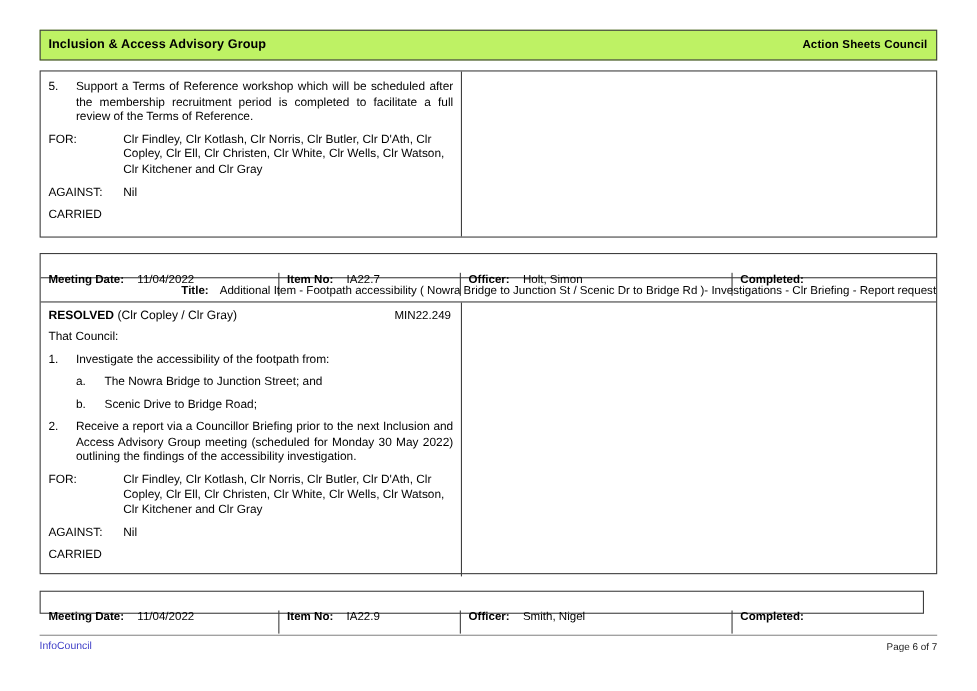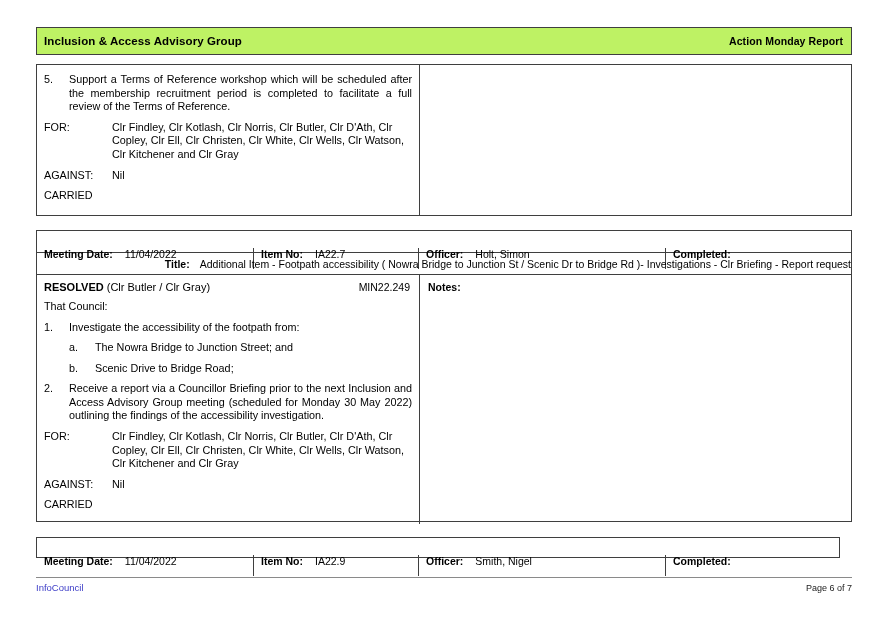--- a/index.html
+++ b/index.html
@@ -252,21 +252,21 @@
     font-size: 9px;
   }
 </style>
 </head>
 <body>
 
 <div class="page">
 
   <div class="report-header">
     <span class="h-left">Inclusion &amp; Access Advisory Group</span>
-    <span class="h-right">Action Monday Report</span>
+    <span class="h-right">Action Sheets Council</span>
   </div>
 
   <div class="block cont-block">
     <div class="vdiv"></div>
     <div class="cont-inner">
 
       <div class="num-item">
         <span class="marker">5.</span>
         <span class="txt">Support a Terms of Reference workshop which will be scheduled after the membership recruitment period is completed to facilitate a full review of the Terms of Reference.</span>
       </div>
@@ -312,21 +312,21 @@
     </div>
 
     <div class="body-area">
       <div class="vdiv"></div>
 
       <div class="res-col">
 
         <div class="resolved-line">
           <span class="rl-left">
             <b>RESOLVED</b>
-            <span>(Clr Butler / Clr Gray)</span>
+            <span>(Clr Copley / Clr Gray)</span>
           </span>
           <span class="rl-right">MIN22.249</span>
         </div>
 
         <div class="plain">That Council:</div>
 
         <div class="num-item">
           <span class="marker">1.</span>
           <span class="txt">Investigate the accessibility of the footpath from:</span>
         </div>
@@ -352,24 +352,20 @@
         </div>
 
         <div class="vote-row">
           <span class="vlabel">AGAINST:</span>
           <span class="vval">Nil</span>
         </div>
 
         <div class="single-line">CARRIED</div>
       </div>
 
-      <div class="notes-col">
-        <div class="notes-label">Notes:</div>
-        <div class="notes-body"></div>
-      </div>
     </div>
   </div>
 
   <div class="block tail-block">
     <div class="meet-row last">
       <div class="meet-cell c-date">
         <b>Meeting Date:</b>
         <span class="val">11/04/2022</span>
       </div>
       <div class="meet-cell c-item">

